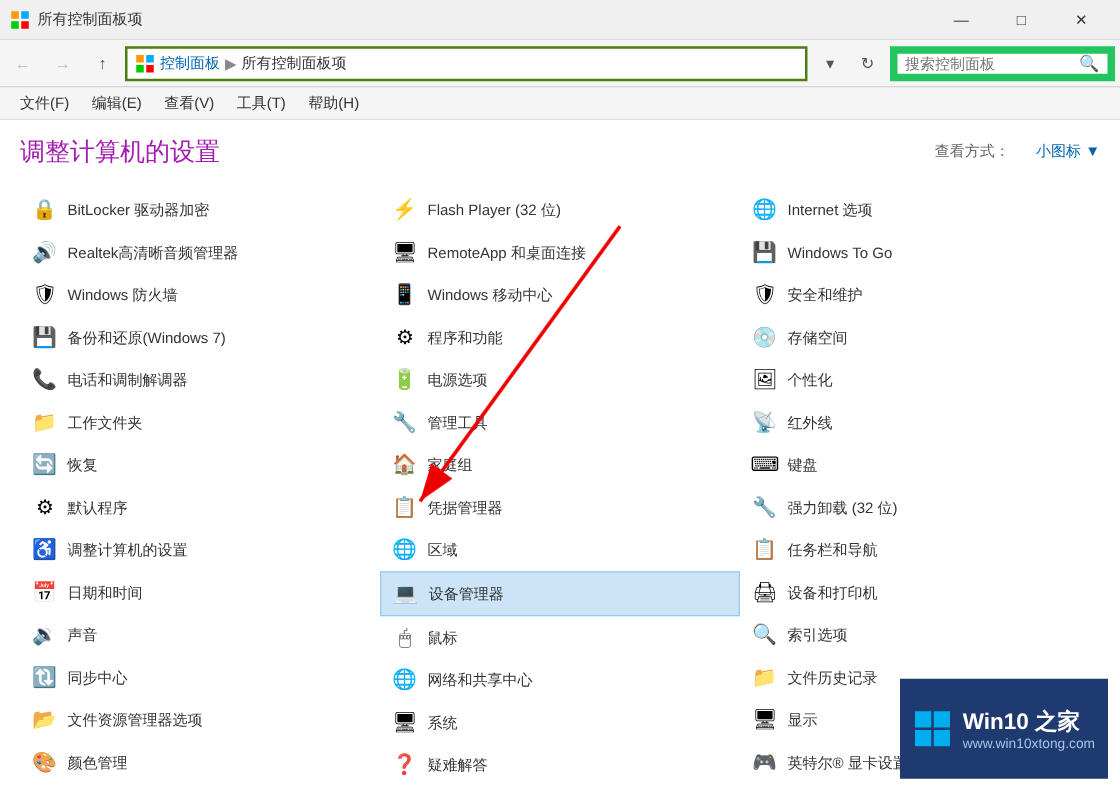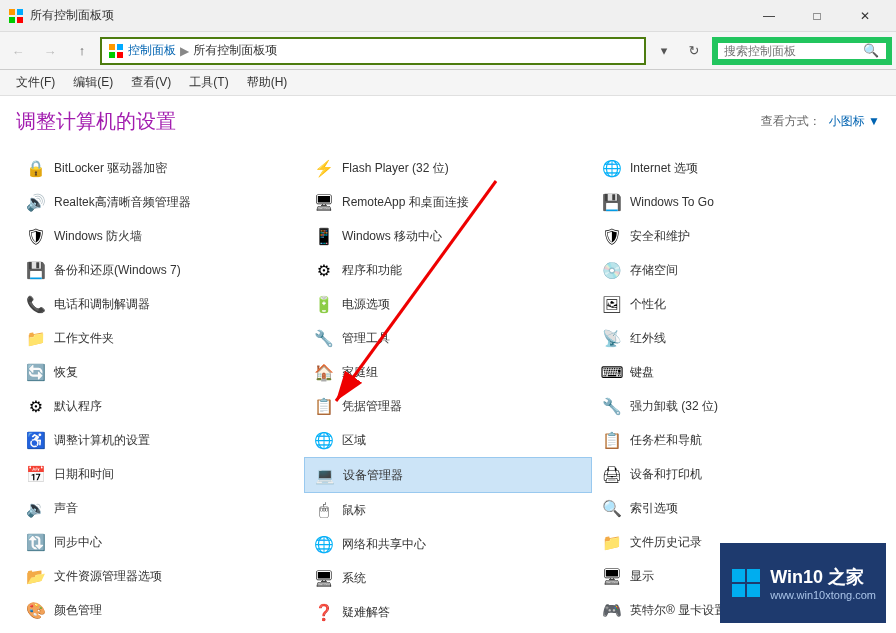--- a/index.html
+++ b/index.html
@@ -137,21 +137,21 @@
     .page-title {
       font-size: 20px;
       color: #a21caf;
       font-weight: 300;
     }
     .view-option {
       font-size: 12px;
       color: #333;
       display: flex;
       align-items: center;
-      gap: 8px;
+      gap: 21px;
     }
     .view-label { color: #666; }
     .view-value { color: #0063B1; cursor: pointer; }
 
     
     .items-grid {
       display: grid;
       grid-template-columns: repeat(3, 1fr);
       gap: 0;
       position: relative;

